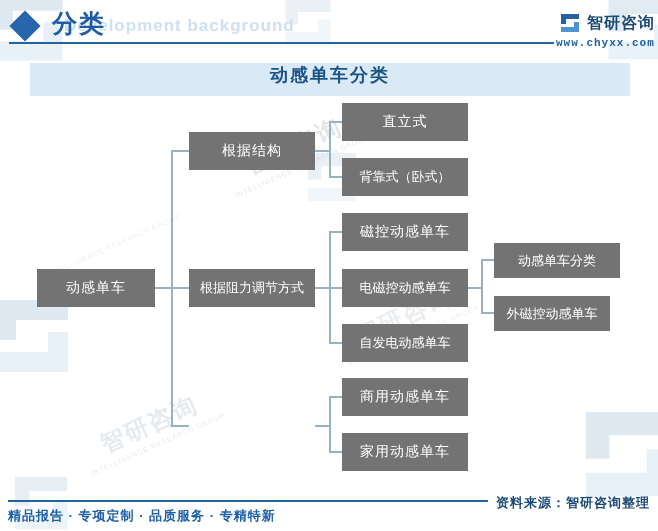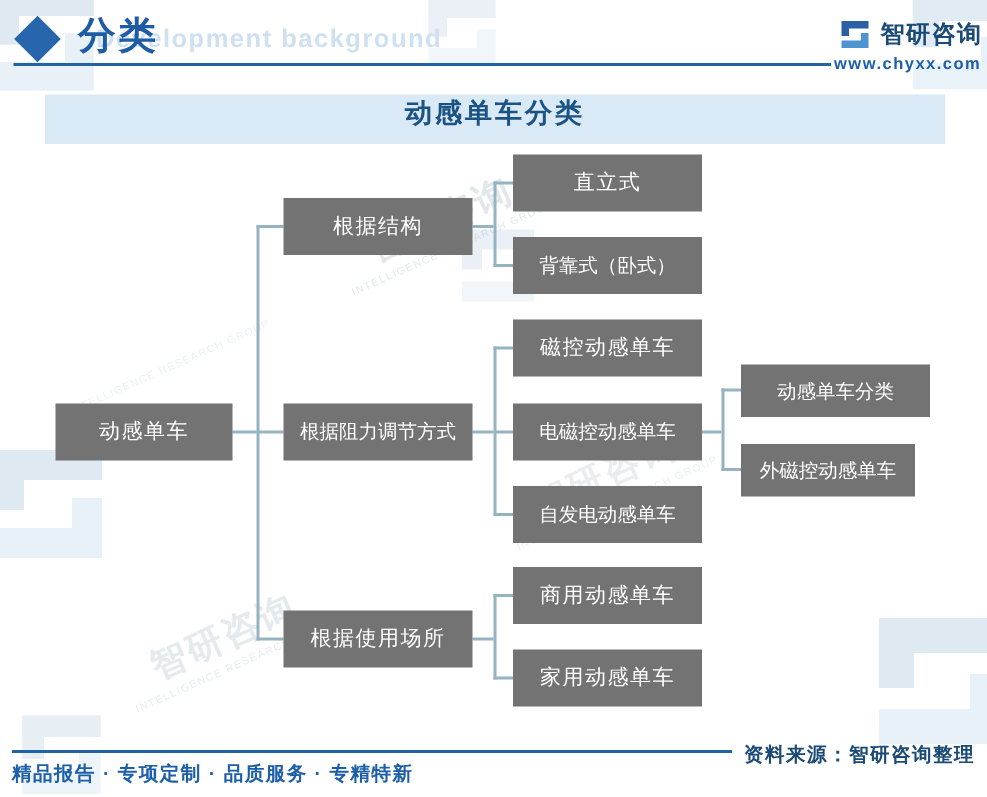--- a/index.html
+++ b/index.html
@@ -32,21 +32,21 @@
     position:absolute; left:52px; top:7px; font-size:25px; font-weight:bold;
     color:#1e5ca6; z-index:2; letter-spacing:2px;
   }
   .header-rule { position:absolute; left:9px; top:42px; width:545px; height:2px; background:#2163a3; }
   .brand { position:absolute; left:558px; top:11px; display:flex; align-items:center; gap:5px; }
   .brand-icon { width:24px; height:24px; display:inline-block; }
   .brand-icon svg { display:block; width:100%; height:100%; }
   .brand-name { font-size:16px; font-weight:bold; color:#1b4a76; letter-spacing:1px; white-space:nowrap; }
   .brand-url {
     position:absolute; left:556px; top:37px; font-size:11px; font-weight:bold;
-    color:#1c5fa8; font-family:Liberation Sans, sans-serif; letter-spacing:1px;
+    color:#1c5fa8; font-family:Liberation Mono, monospace; letter-spacing:1px;
   }
 
   
   .title-bar {
     position:absolute; left:30px; top:63px; width:600px; height:33px; z-index:2;
     background:#d9e9f5; display:flex; align-items:flex-start; justify-content:center;
   }
   .title-bar span { font-size:18px; font-weight:bold; color:#1a5384; letter-spacing:2px; }
 
   
@@ -181,21 +181,20 @@
 
     <div class="hl" style="left:468px; top:287px; width:13px;"></div>
     <div class="vl" style="left:481px; top:259px; height:55px;"></div>
     <div class="hl" style="left:481px; top:259px; width:13px;"></div>
     <div class="hl" style="left:481px; top:312px; width:13px;"></div>
 
     <div class="node" style="left:37px;  top:269px; width:118px; height:38px;">动感单车</div>
 
     <div class="node" style="left:189px; top:132px; width:126px; height:38px;">根据结构</div>
     <div class="node" style="left:189px; top:269px; width:126px; height:38px; font-size:13px; letter-spacing:0;">根据阻力调节方式</div>
-    <div class="node" style="left:189px; top:407px; width:126px; height:38px;">根据使用场所</div>
 
     <div class="node" style="left:342px; top:103px; width:126px; height:38px;">直立式</div>
     <div class="node" style="left:342px; top:158px; width:126px; height:38px; font-size:13px; letter-spacing:0;">背靠式（卧式）</div>
 
     <div class="node" style="left:342px; top:213px; width:126px; height:38px;">磁控动感单车</div>
     <div class="node" style="left:342px; top:269px; width:126px; height:38px; font-size:13px; letter-spacing:0;">电磁控动感单车</div>
     <div class="node" style="left:342px; top:324px; width:126px; height:38px; font-size:13px; letter-spacing:0;">自发电动感单车</div>
 
     <div class="node" style="left:494px; top:243px; width:126px; height:35px; font-size:13px; letter-spacing:0;">动感单车分类</div>
     <div class="node" style="left:494px; top:296px; width:116px; height:35px; font-size:13px; letter-spacing:0;">外磁控动感单车</div>

